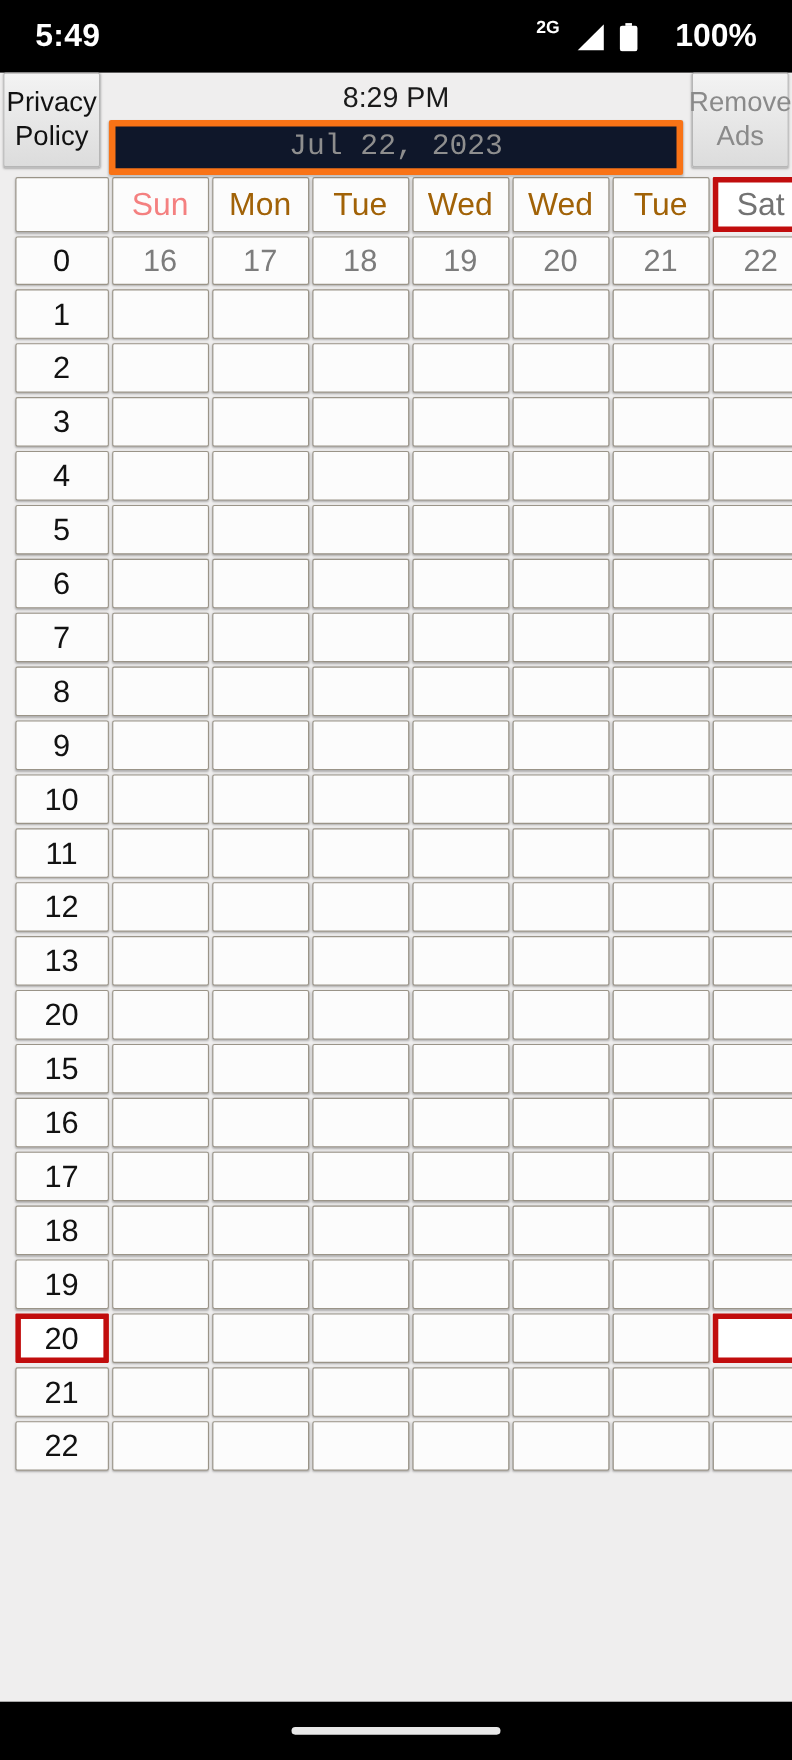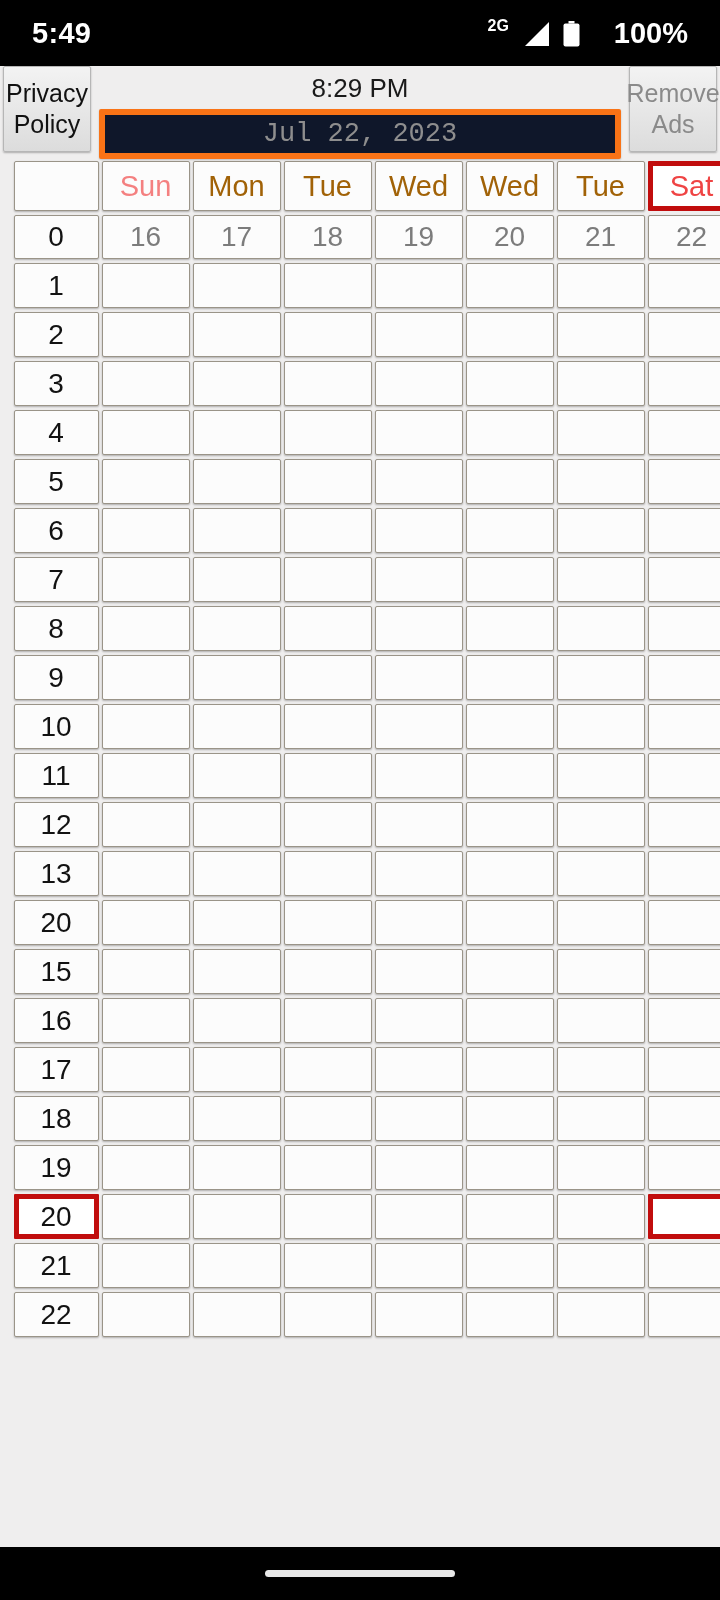--- a/index.html
+++ b/index.html
@@ -89,21 +89,21 @@
   }
   .col-time { width: 85px; }
   .col-day  { width: 88px; }
 
   .row-dayname .cell { height: 50px; }
   .row-date    .cell { height: 44px; }
   .row-hour    .cell { height: 45px; }
 
   .dayname { color: #a16207; font-size: 29px; }
   .dayname.sunday   { color: #f48080; }
-  .dayname.saturday { color: #ef4444; }
+  .dayname.saturday { color: #737373; }
   .datenum { color: #7c7c7c; font-size: 28px; }
   .hournum { color: #121212; font-size: 28px; }
 
   .cell.highlight {
     border: 5px solid #c10d0d;
     border-radius: 1px;
     box-shadow: none;
     background: #fff;
   }
   .row-dayname .cell.highlight { height: 50px; }

